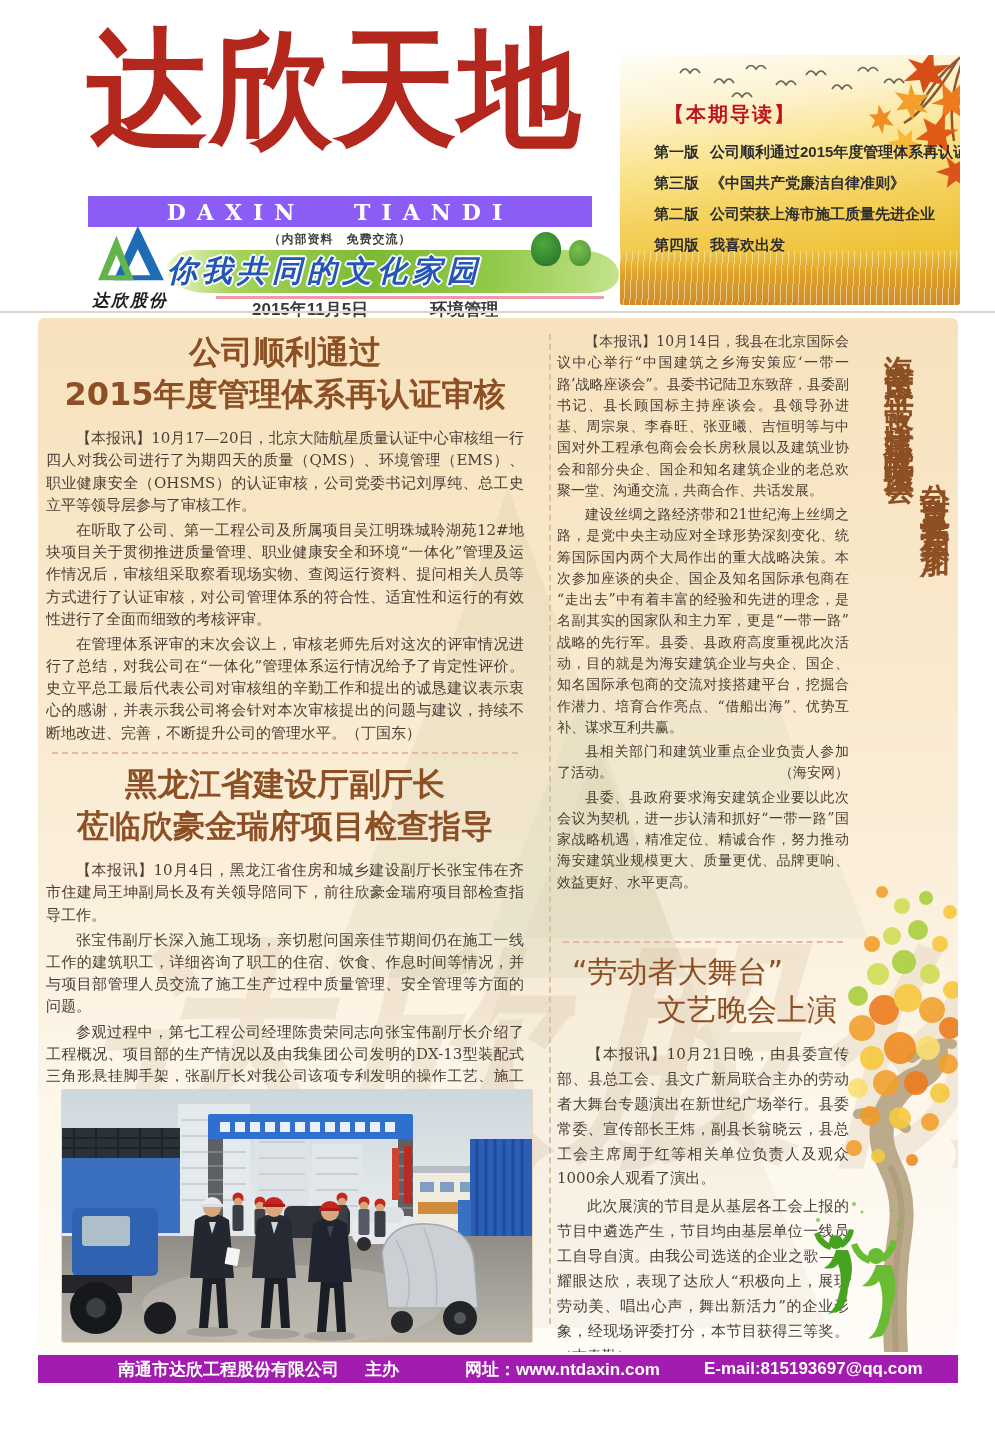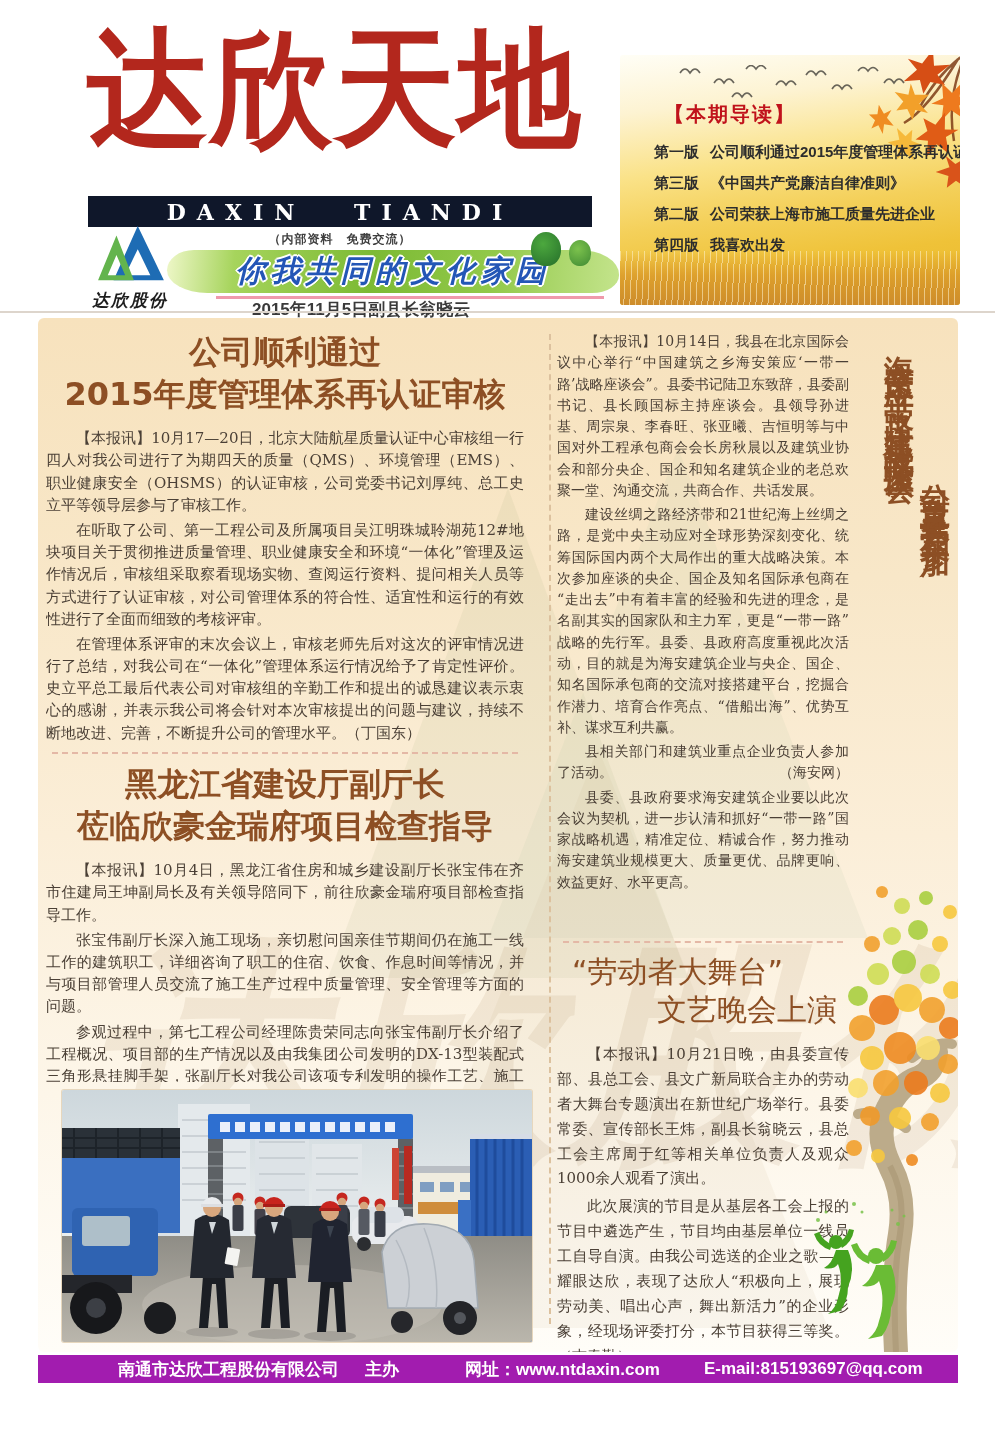--- a/index.html
+++ b/index.html
@@ -4,44 +4,44 @@
 <title>达欣天地</title>
 <style>
   html,body{margin:0;padding:0;background:#fff;}
   .page{position:relative;width:995px;height:1437px;background:#fff;overflow:hidden;
         font-family:"Liberation Sans",sans-serif;}
 
   
   .masthead-title{position:absolute;left:62px;top:18px;width:545px;text-align:center;
     font-family:"DejaVu Serif",serif;font-weight:700;font-size:122px;line-height:1.15;
     color:#b3271d;letter-spacing:2px;white-space:nowrap;transform:scaleY(1.05);}
-  .en-bar{position:absolute;left:88px;top:196px;width:504px;height:31px;background:#0f172a;
+  .en-bar{position:absolute;left:88px;top:196px;width:504px;height:31px;background:#8b5cf6;
     color:#fff;display:flex;align-items:center;justify-content:center;
     font-family:"DejaVu Serif",serif;font-weight:700;font-size:22px;letter-spacing:11px;word-spacing:30px;}
   .note{position:absolute;left:88px;top:231px;width:504px;text-align:center;
     font-weight:700;font-size:12px;color:#3f3f3f;letter-spacing:1px;}
   .logo{position:absolute;left:90px;top:224px;width:80px;text-align:center;}
   .logo svg{width:72px;height:60px;}
   .logo-label{font-family:"DejaVu Serif",serif;font-weight:700;font-size:17px;color:#1d1d1d;
     letter-spacing:2px;margin-top:1px;font-style:italic;}
   .banner{position:absolute;left:167px;top:250px;width:452px;height:43px;
     background:linear-gradient(95deg,#eef7c8 0%,#a6d45c 15%,#7cba34 45%,#92c94a 72%,#c4e48c 100%);
     border-radius:40px 60px 40px 60px/30px 36px 26px 34px;
-    display:flex;align-items:center;justify-content:center;}
+    display:flex;align-items:center;}
   .banner-text{font-family:"DejaVu Serif",serif;font-style:italic;font-weight:700;font-size:30px;
     color:#2356b6;letter-spacing:5px;white-space:nowrap;
     text-shadow:2px 0 0 #fff,-2px 0 0 #fff,0 2px 0 #fff,0 -2px 0 #fff,
                 1px 1px 0 #fff,-1px -1px 0 #fff,1px -1px 0 #fff,-1px 1px 0 #fff;}
   .banner-tree{position:absolute;}
   .banner-tree.t1{right:58px;top:-18px;width:30px;height:34px;border-radius:50% 50% 45% 45%;
     background:radial-gradient(circle at 40% 35%,#4ca83e,#256e2a);}
   .banner-tree.t2{right:28px;top:-10px;width:22px;height:26px;border-radius:50% 50% 45% 45%;
     background:radial-gradient(circle at 40% 35%,#7cc24d,#3f8a33);}
   .pink-line{position:absolute;left:216px;top:296px;width:388px;height:3px;background:#ef9aab;}
-  .dateline{position:absolute;left:252px;top:298px;display:flex;
+  .dateline{position:absolute;left:252px;top:298px;display:flex;gap:62px;
     font-weight:700;font-size:17px;color:#3a3a3a;}
   .header-rule{position:absolute;left:0;top:311px;width:995px;height:2px;background:#ddd5cc;}
 
   
   .guide{position:absolute;left:620px;top:55px;width:340px;height:250px;border-radius:3px;overflow:hidden;
     background:linear-gradient(172deg,#fffef6 0%,#fdf3d2 20%,#fae288 42%,#f4d05a 60%,#efc238 78%,#e9b92d 100%);}
   .guide-wheat{position:absolute;left:0;bottom:0;width:100%;height:54px;
     background:repeating-linear-gradient(93deg,rgba(255,243,205,.55) 0 1px,rgba(0,0,0,0) 1px 6px),
                linear-gradient(180deg,rgba(233,185,45,0) 0%,rgba(214,146,39,.7) 45%,#cd8c2b 100%);}
   .guide-leaves{position:absolute;right:-8px;top:-6px;width:160px;height:150px;}
@@ -121,21 +121,21 @@
   </div>
 
   <div class="banner">
     <span class="banner-text">你我共同的文化家园</span>
     <span class="banner-tree t1"></span>
     <span class="banner-tree t2"></span>
   </div>
   <div class="pink-line"></div>
   <div class="dateline">
     <span>2015年11月5日</span>
-    <span>副县长翁晓云</span>
+    <span>环境管理</span>
   </div>
   <div class="header-rule"></div>
 
   <div class="guide">
     <div class="guide-wheat"></div>
     <svg class="guide-birds" viewBox="0 0 230 42">
       <g stroke="#4f4c44" stroke-width="1.6" fill="none">
         <path d="M2,8 Q7,0 12,8 Q17,0 22,8"></path>
           <path d="M36,18 Q41,10 46,18 Q51,10 56,18"></path>
         <path d="M68,4 Q73,-3 78,4 Q83,-3 88,4"></path>

